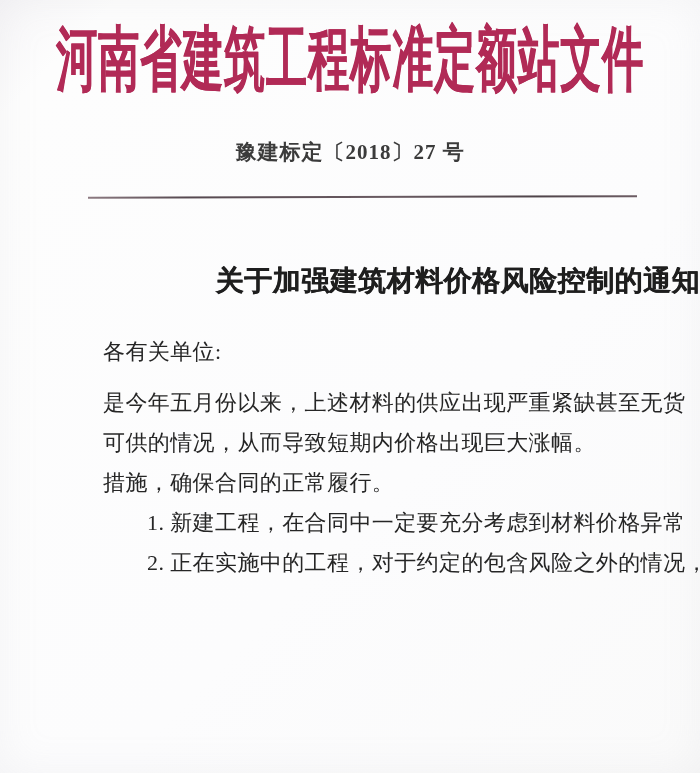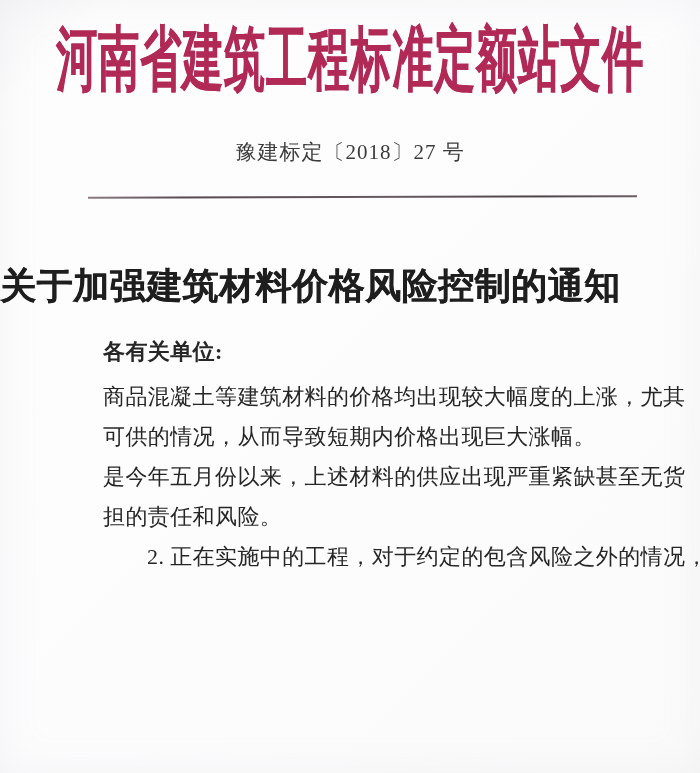--- a/index.html
+++ b/index.html
@@ -33,87 +33,88 @@
   }
   .doc-number {
     position: absolute;
     top: 138px;
     left: 0;
     width: 700px;
     text-align: center;
     font-size: 21px;
     color: #3b3b3b;
     letter-spacing: 1px;
+    font-weight: bold;
   }
   .divider {
     position: absolute;
     top: 196px;
     left: 88px;
     width: 549px;
     height: 2px;
     background: linear-gradient(to right, #8d7b82 0%, #564950 18%, #6a5b62 55%, #4f4449 82%, #6d5d64 100%);
     transform: rotate(-0.15deg);
   }
   .doc-title {
     position: absolute;
     top: 262px;
     left: 0;
     width: 700px;
-    text-align: left;
-    font-size: 36px;
+    text-align: right;
+    font-size: 28px;
     font-weight: bold;
     color: #1e1e1e;
     letter-spacing: 0.5px;
     text-shadow: 0.4px 0 0 #1e1e1e;
   }
   .body-text {
     position: absolute;
     top: 332px;
     left: 103px;
     width: 540px;
     font-size: 22px;
     color: #262626;
     letter-spacing: 0.4px;
   }
   .line {
     height: 40px;
     line-height: 40px;
     white-space: nowrap;
   }
   .line.indent { padding-left: 44px; }
-  .salutation { margin-bottom: 5px; font-weight: bold; }
+  .salutation { margin-bottom: 11px; }
 </style>
 </head>
 <body>
 
 <div class="page">
 
   <div class="red-header">河南省建筑工程标准定额站文件</div>
 
   <div class="doc-number">豫建标定〔2018〕27 号</div>
 
   <div class="divider"></div>
 
   <div class="doc-title">关于加强建筑材料价格风险控制的通知</div>
 
   <div class="body-text">
 
     <div class="line salutation">各有关单位:</div>
 
     <div>
-      <div class="line">商品混凝土等建筑材料的价格均出现较大幅度的上涨，尤其</div>
+      <div class="line">是今年五月份以来，上述材料的供应出现严重紧缺甚至无货</div>
       <div class="line">可供的情况，从而导致短期内价格出现巨大涨幅。</div>
-      <div class="line">是今年五月份以来，上述材料的供应出现严重紧缺甚至无货</div>
     </div>
 
     <div>
+      <div class="line">措施，确保合同的正常履行。</div>
     </div>
 
     <div>
-      <div class="line">担的责任和风险。</div>
+      <div class="line indent">1. 新建工程，在合同中一定要充分考虑到材料价格异常</div>
     </div>
 
     <div>
       <div class="line indent">2. 正在实施中的工程，对于约定的包含风险之外的情况，</div>
     </div>
 
   </div>
 
 </div>
 

